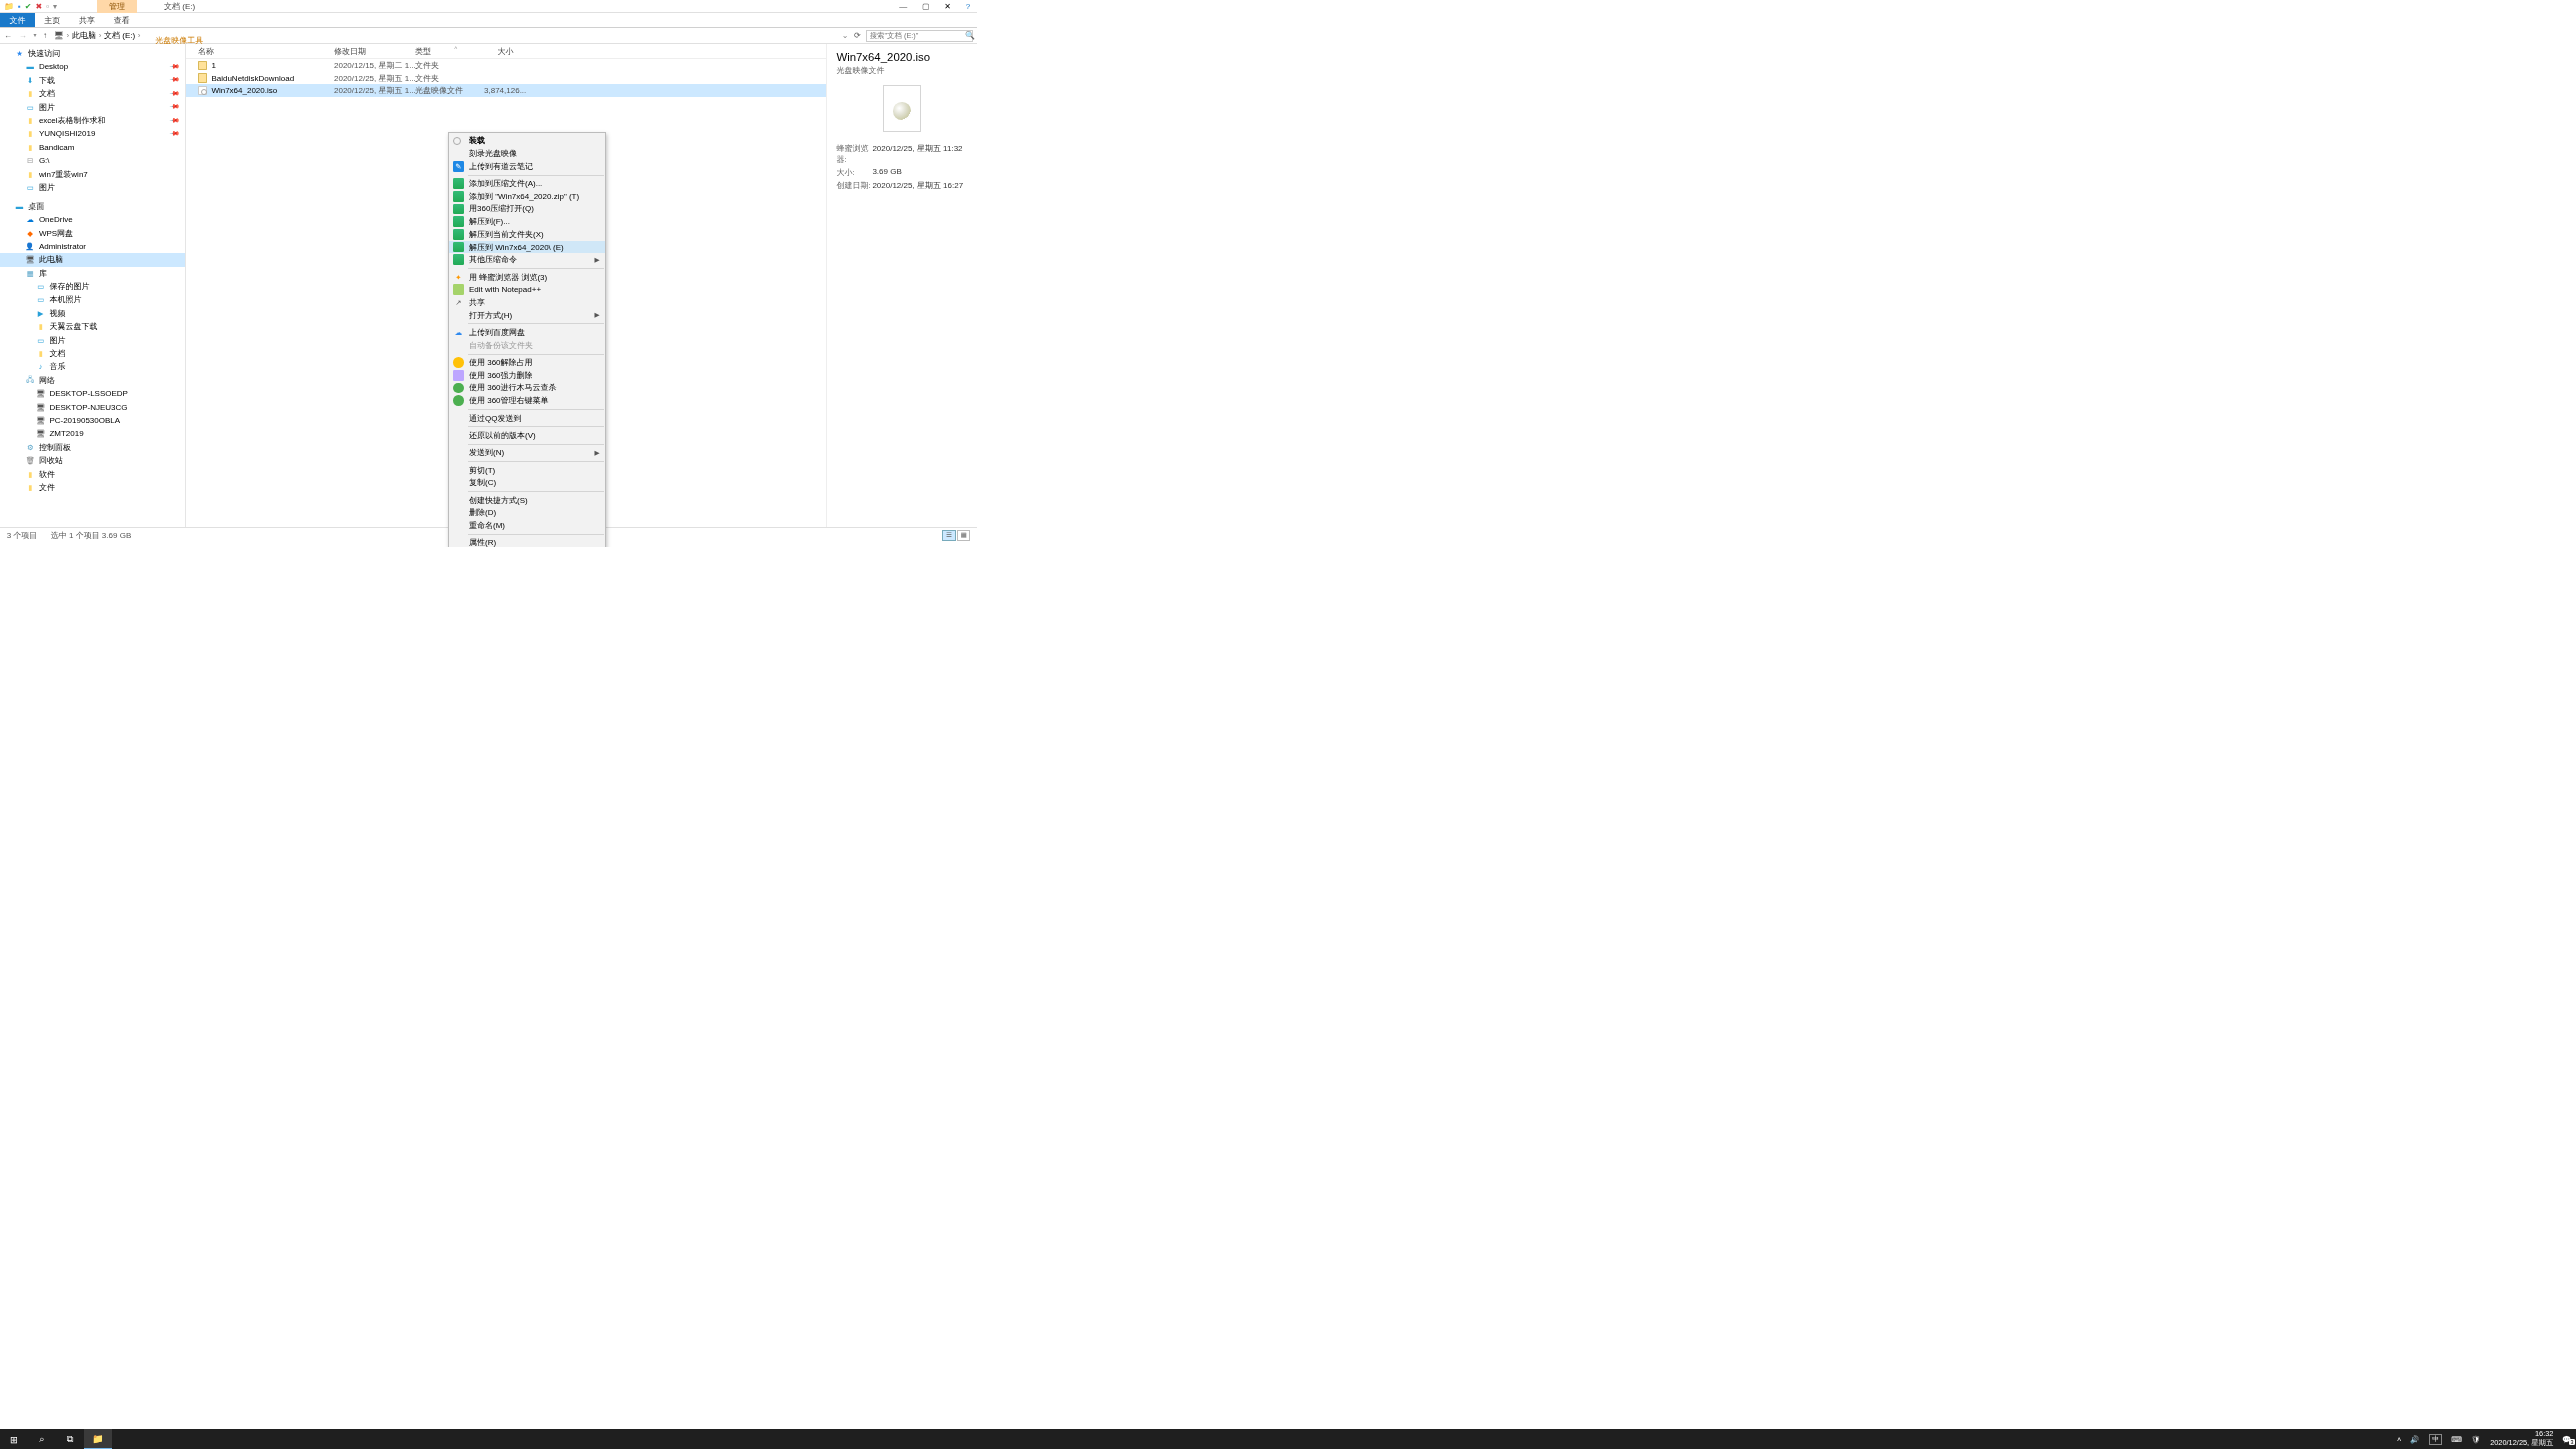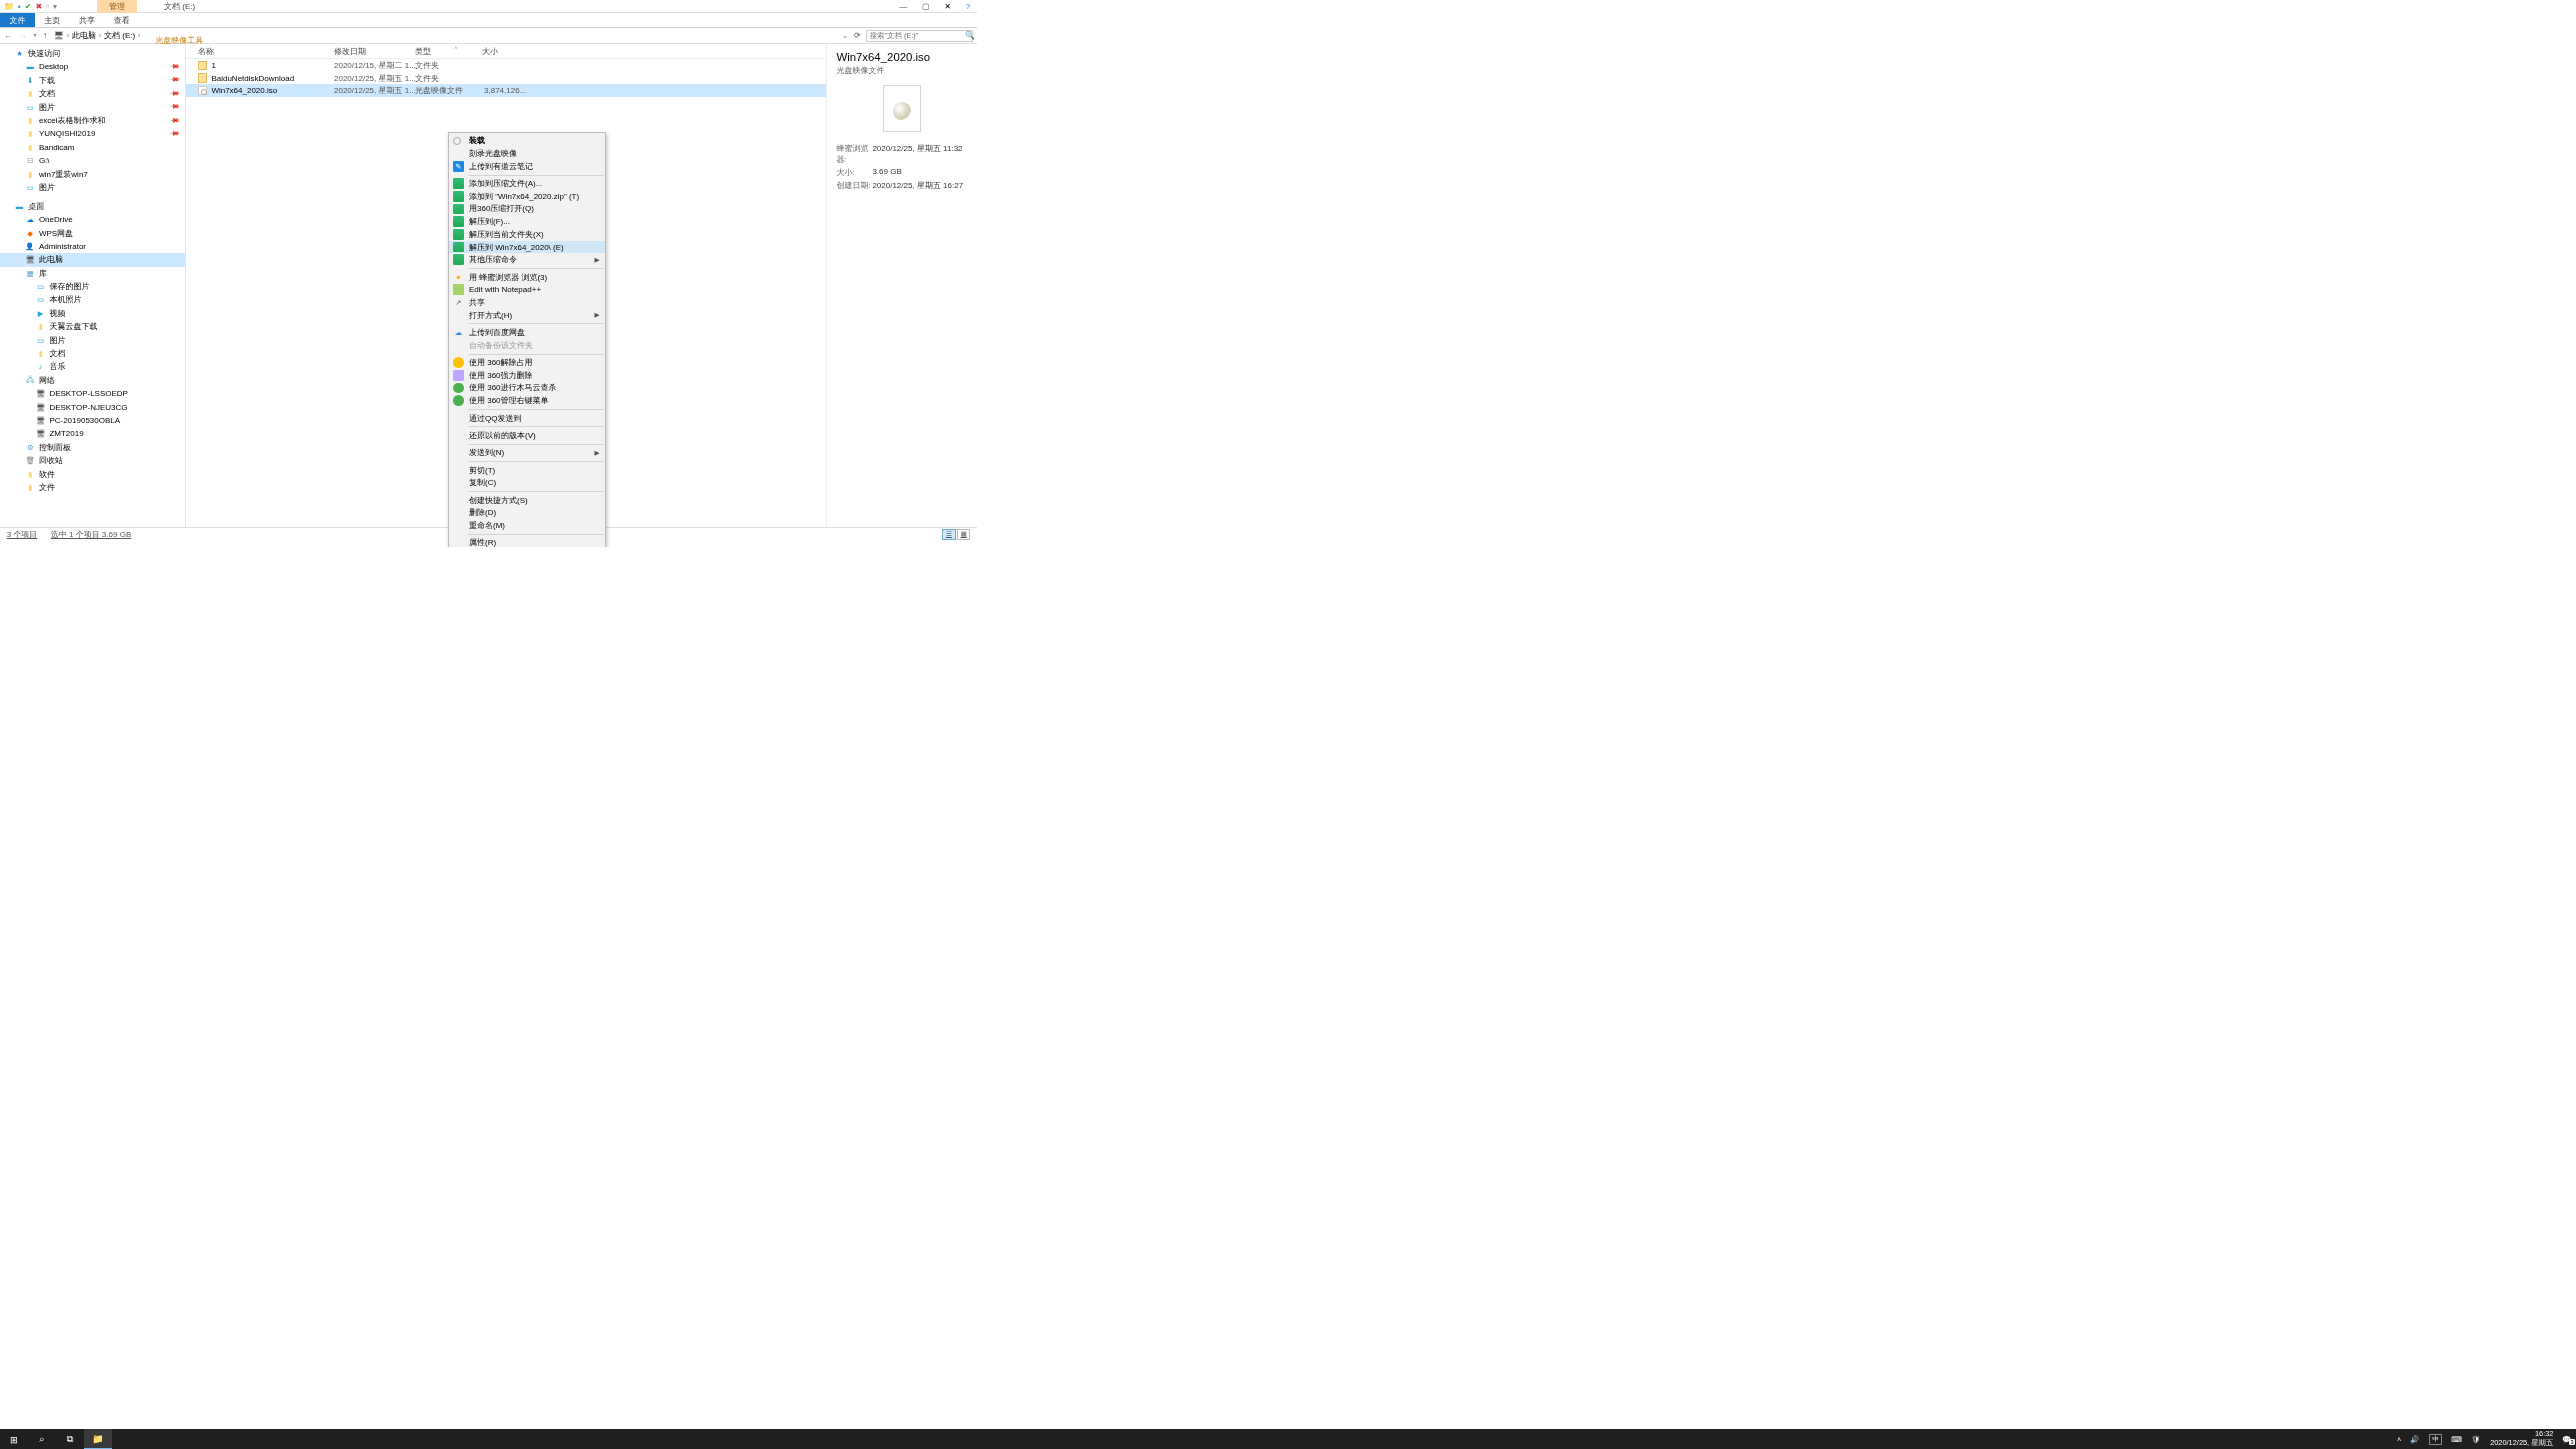--- a/index.html
+++ b/index.html
@@ -54,21 +54,21 @@
   .ico-recycle { color: #777; }
   .ico-drive { color: #999; }
 
   
   .content { flex: 1; display: flex; }
   .filelist { flex: 1; position: relative; }
   .cols { display: flex; height: 14.8px; border-bottom: 0.7px solid #eee; align-items: center; font-size: 8px; color: #444; }
   .col-name { width: 148px; padding-left: 12px; }
   .col-date { width: 81px; }
   .col-type { width: 67px; }
-  .col-size { width: 47px; }
+  .col-size { width: 47px; text-align: center; }
   .row { display: flex; height: 12.7px; align-items: center; font-size: 8px; }
   .row.sel { background: #cce8ff; }
   .row .c-name { width: 148px; padding-left: 12px; display: flex; align-items: center; gap: 4px; overflow: hidden; }
   .row .c-date { width: 81px; color: #555; white-space: nowrap; overflow: hidden; }
   .row .c-type { width: 67px; color: #555; }
   .row .c-size { width: 47px; text-align: right; color: #555; padding-right: 2.7px; }
   .fico { width: 9.4px; height: 9.4px; display: inline-block; }
   .fico.folder { background: #ffe29a; border: 0.7px solid #d9b95a; border-radius: 0.7px; }
   .fico.iso { background: #fff; border: 0.7px solid #ccc; border-radius: 0.7px; position: relative; }
   .fico.iso::after { content: ""; position: absolute; left: 2px; top: 2px; width: 4px; height: 4px; border: 0.7px solid #aaa; border-radius: 50%; }
@@ -97,21 +97,21 @@
   .details { width: 151px; border-left: 0.7px solid #eee; padding: 6.7px 9.4px; }
   .d-title { font-size: 11.4px; margin-bottom: 2px; }
   .d-sub { font-size: 8px; color: #666; margin-bottom: 9.4px; }
   .d-thumb { width: 38px; height: 47px; border: 0.7px solid #d5d5d5; margin: 0 auto 10.7px; position: relative; background: #fff; }
   .d-thumb::after { content: ""; position: absolute; left: 9.4px; top: 16px; width: 17.4px; height: 17.4px; border-radius: 50%; background: radial-gradient(circle at 35% 35%, #fff, #e0e0d0 40%, #ccccaa 70%, #fff 72%, #ddd 100%); }
   .d-row { display: flex; font-size: 8px; margin-bottom: 2px; }
   .d-row .lbl { width: 36px; color: #666; }
   .d-row .val { color: #333; }
 
   
-  .statusbar { height: 13.4px; border-top: 0.7px solid #e0e0e0; display: flex; align-items: center; padding: 0 6.7px; font-size: 8px; color: #555; gap: 13.4px; text-decoration: underline; }
+  .statusbar { height: 13.4px; border-top: 0.7px solid #e0e0e0; display: flex; align-items: flex-end; padding: 0 6.7px; font-size: 8px; color: #555; gap: 13.4px; }
   .statusbar .viewbtns { margin-left: auto; display: flex; gap: 1.3px; }
   .vb { width: 13.4px; height: 10.7px; border: 0.7px solid #bbb; display: flex; align-items: center; justify-content: center; font-size: 6.7px; color: #666; }
   .vb.sel { background: #cce8ff; border-color: #7ab; }
 
   
   .taskbar { position: absolute; bottom: 0; left: 0; right: 0; height: 20px; background: #1f1f1f; display: flex; align-items: center; color: #fff; }
   .tb-btn { width: 28px; height: 20px; display: flex; align-items: center; justify-content: center; font-size: 9.4px; color: #fff; }
   .tb-btn.active { background: #3a3a3a; border-bottom: 1.3px solid #76b9ed; }
   .tb-right { margin-left: auto; display: flex; align-items: center; gap: 9.4px; padding-right: 4px; font-size: 7.4px; }
   .tb-clock { text-align: right; line-height: 8.7px; }

